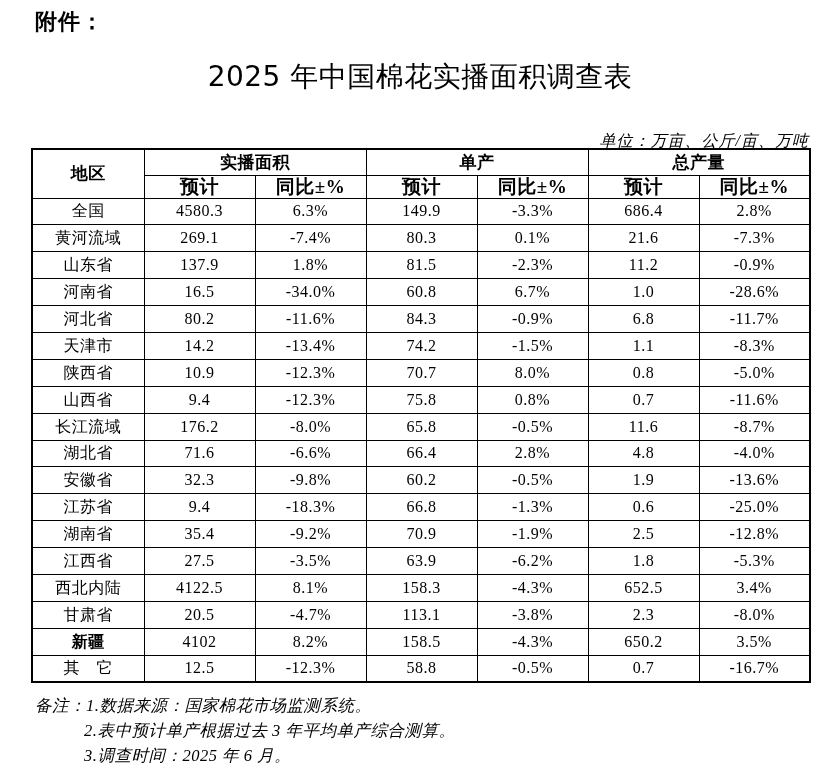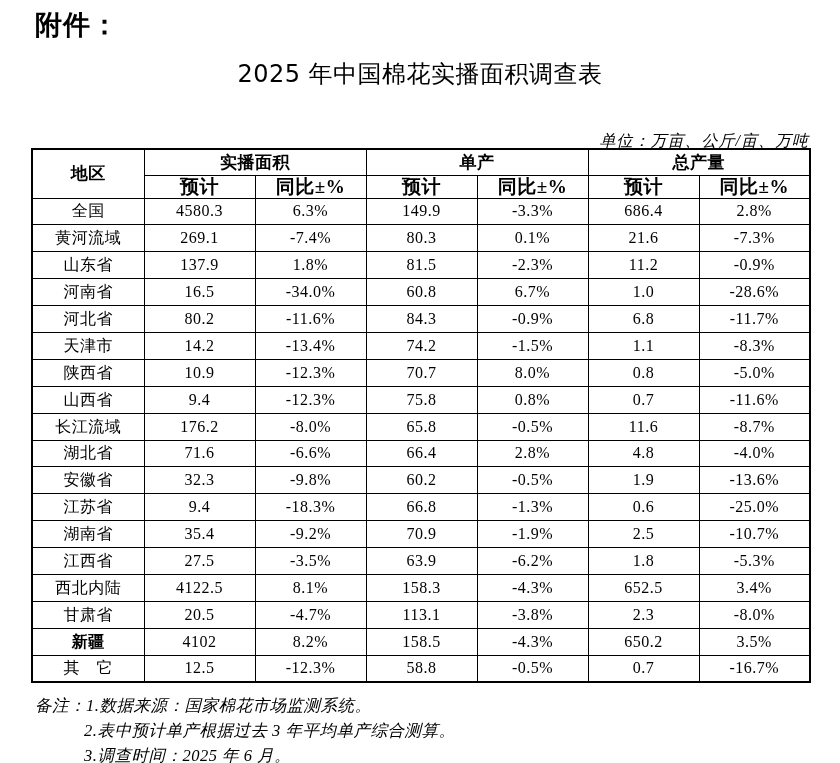--- a/index.html
+++ b/index.html
@@ -8,32 +8,32 @@
     background: #ffffff;
     font-family: "Liberation Serif", "DejaVu Serif", serif;
     color: #000;
     overflow: hidden;
     position: relative;
   }
   .attachment-label {
     position: absolute;
     left: 35px; top: 7px;
     font-family: "DejaVu Sans", "Liberation Sans", sans-serif;
-    font-size: 27px;
+    font-size: 22px;
     font-weight: 600;
     letter-spacing: 1px;
     text-align: right;
   }
   .doc-title {
     position: absolute;
     left: 31px; top: 58px;
     width: 778px;
     text-align: center;
     font-family: "DejaVu Sans", "Liberation Sans", sans-serif;
-    font-size: 24px;
+    font-size: 28px;
     font-weight: 500;
     letter-spacing: 0.5px;
   }
   .unit-note {
     position: absolute;
     left: 31px; top: 106px;
     width: 778px;
     text-align: right;
     font-style: italic;
     font-weight: 500;
@@ -224,21 +224,21 @@
         <td>0.6</td>
         <td>-25.0%</td>
       </tr>
       <tr>
         <td>湖南省</td>
         <td>35.4</td>
         <td>-9.2%</td>
         <td>70.9</td>
         <td>-1.9%</td>
         <td>2.5</td>
-        <td>-10.7%</td>
+        <td>-12.8%</td>
       </tr>
       <tr>
         <td>江西省</td>
         <td>27.5</td>
         <td>-3.5%</td>
         <td>63.9</td>
         <td>-6.2%</td>
         <td>1.8</td>
         <td>-5.3%</td>
       </tr>

